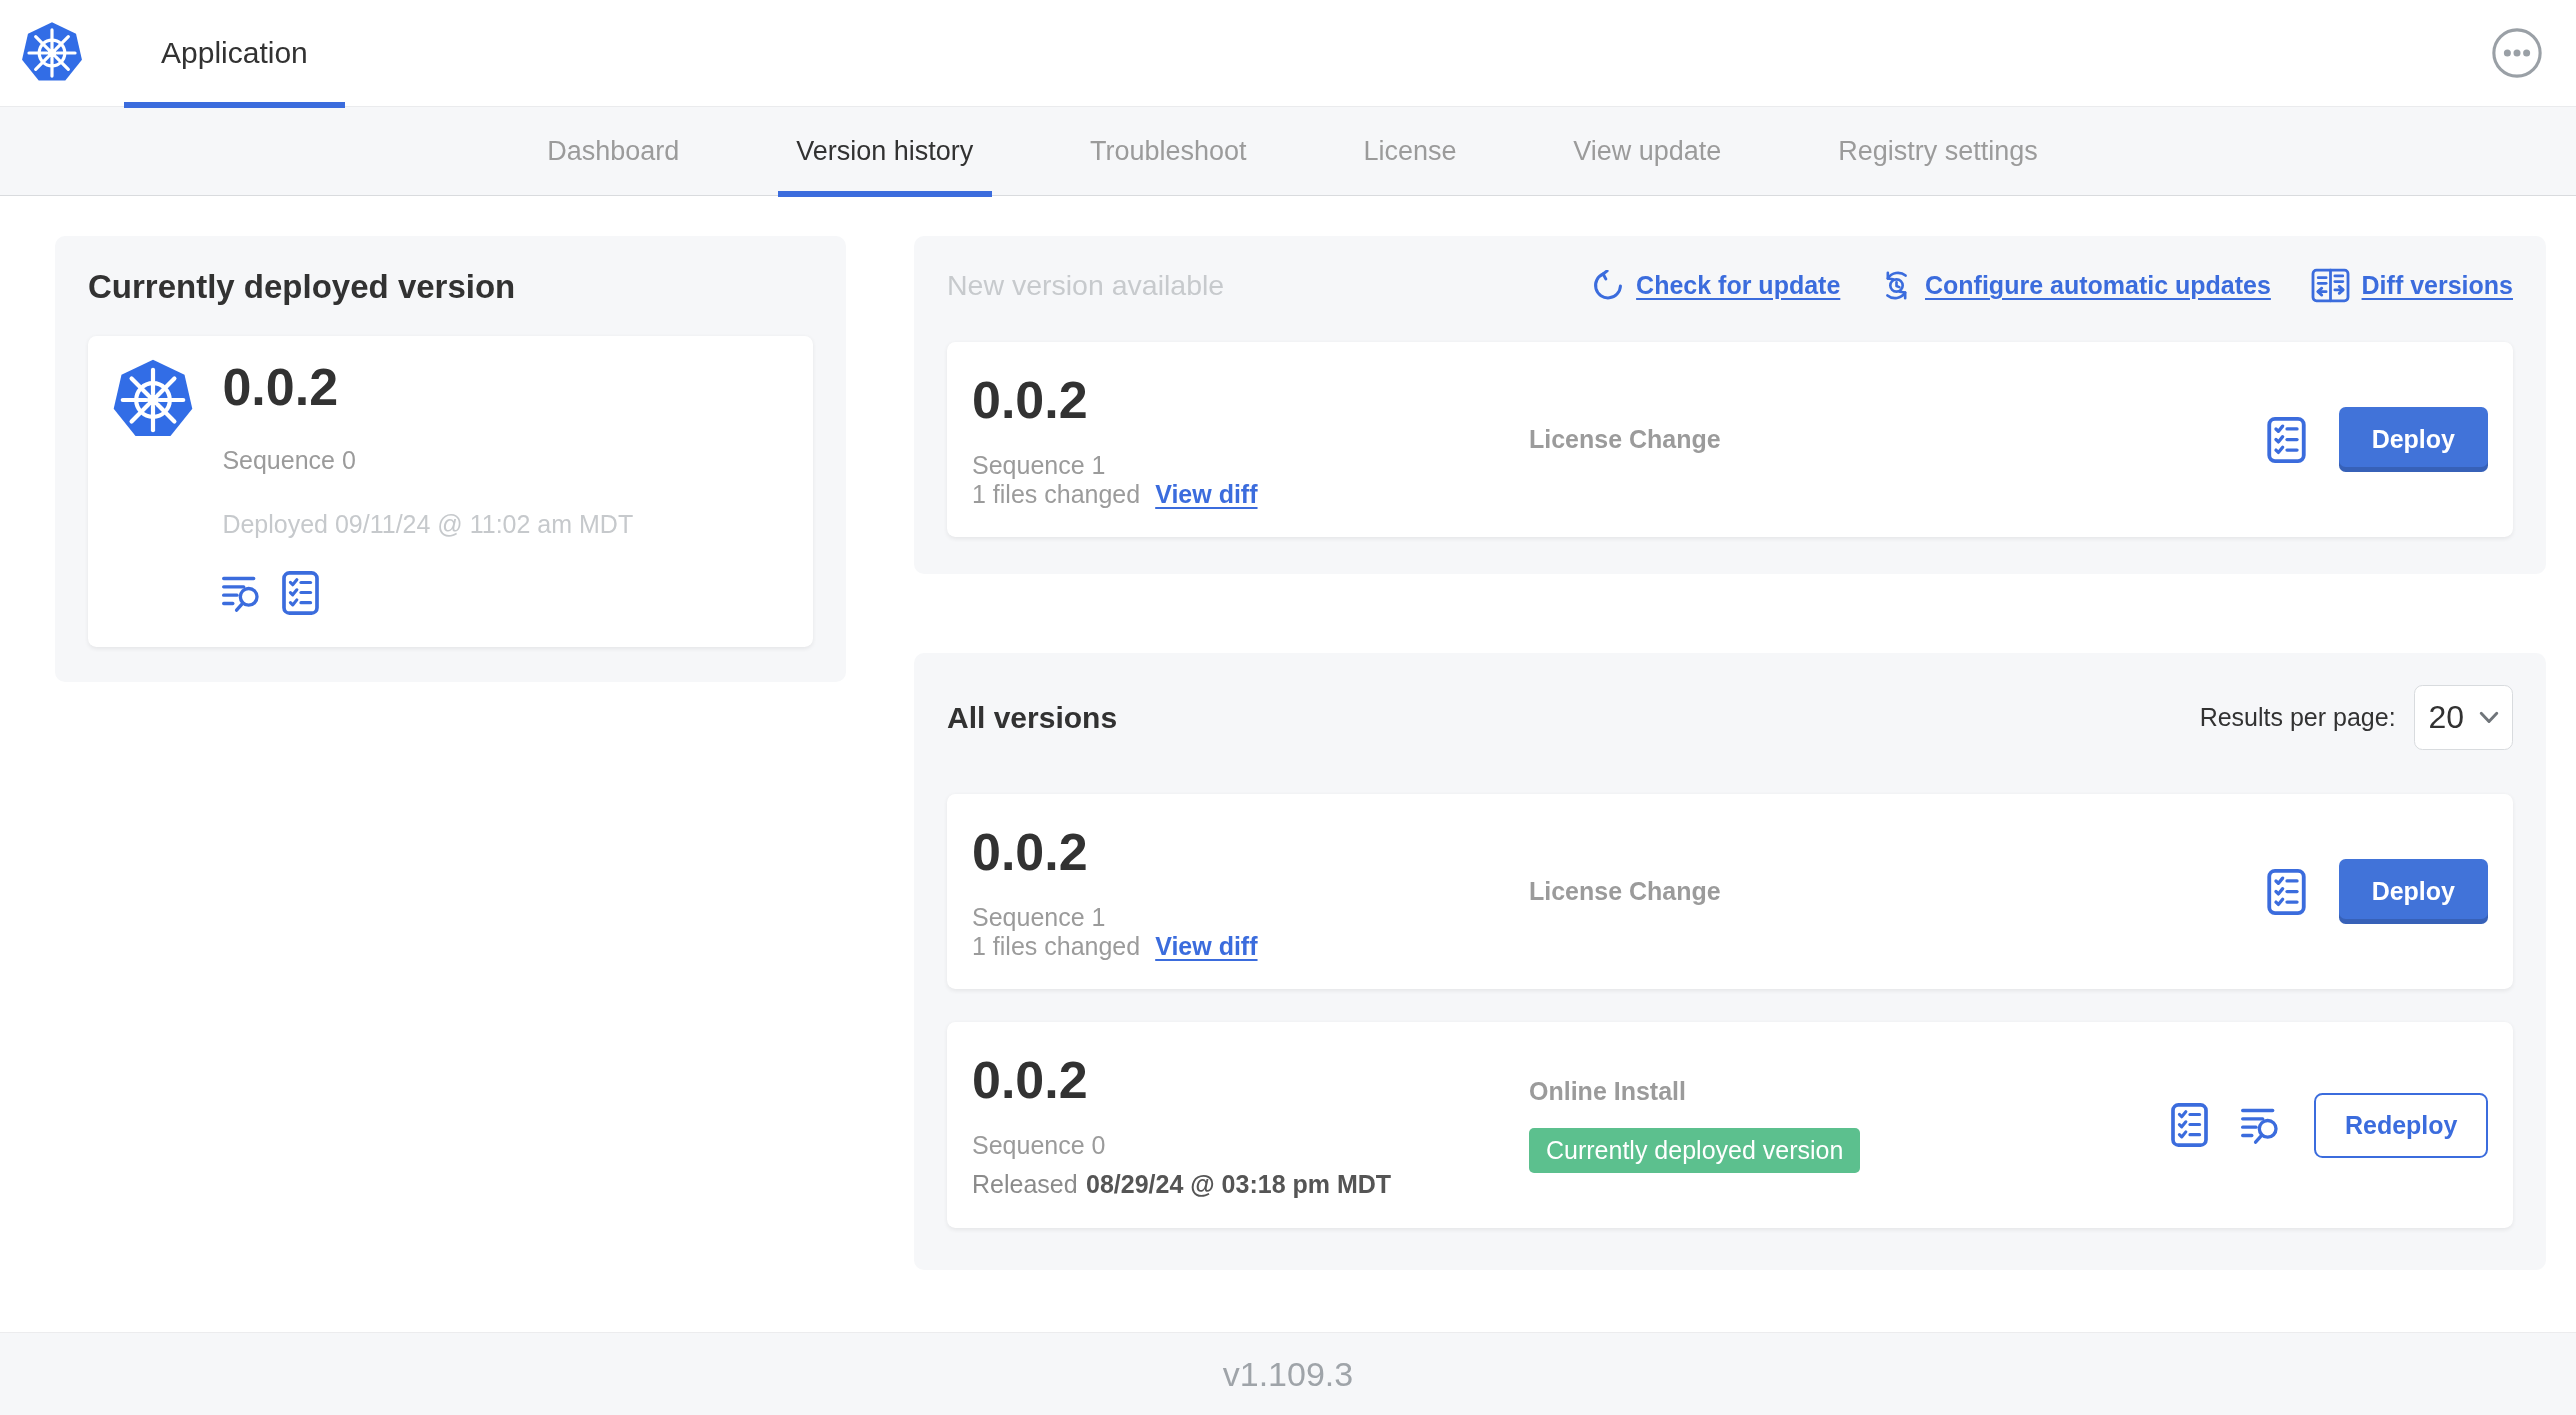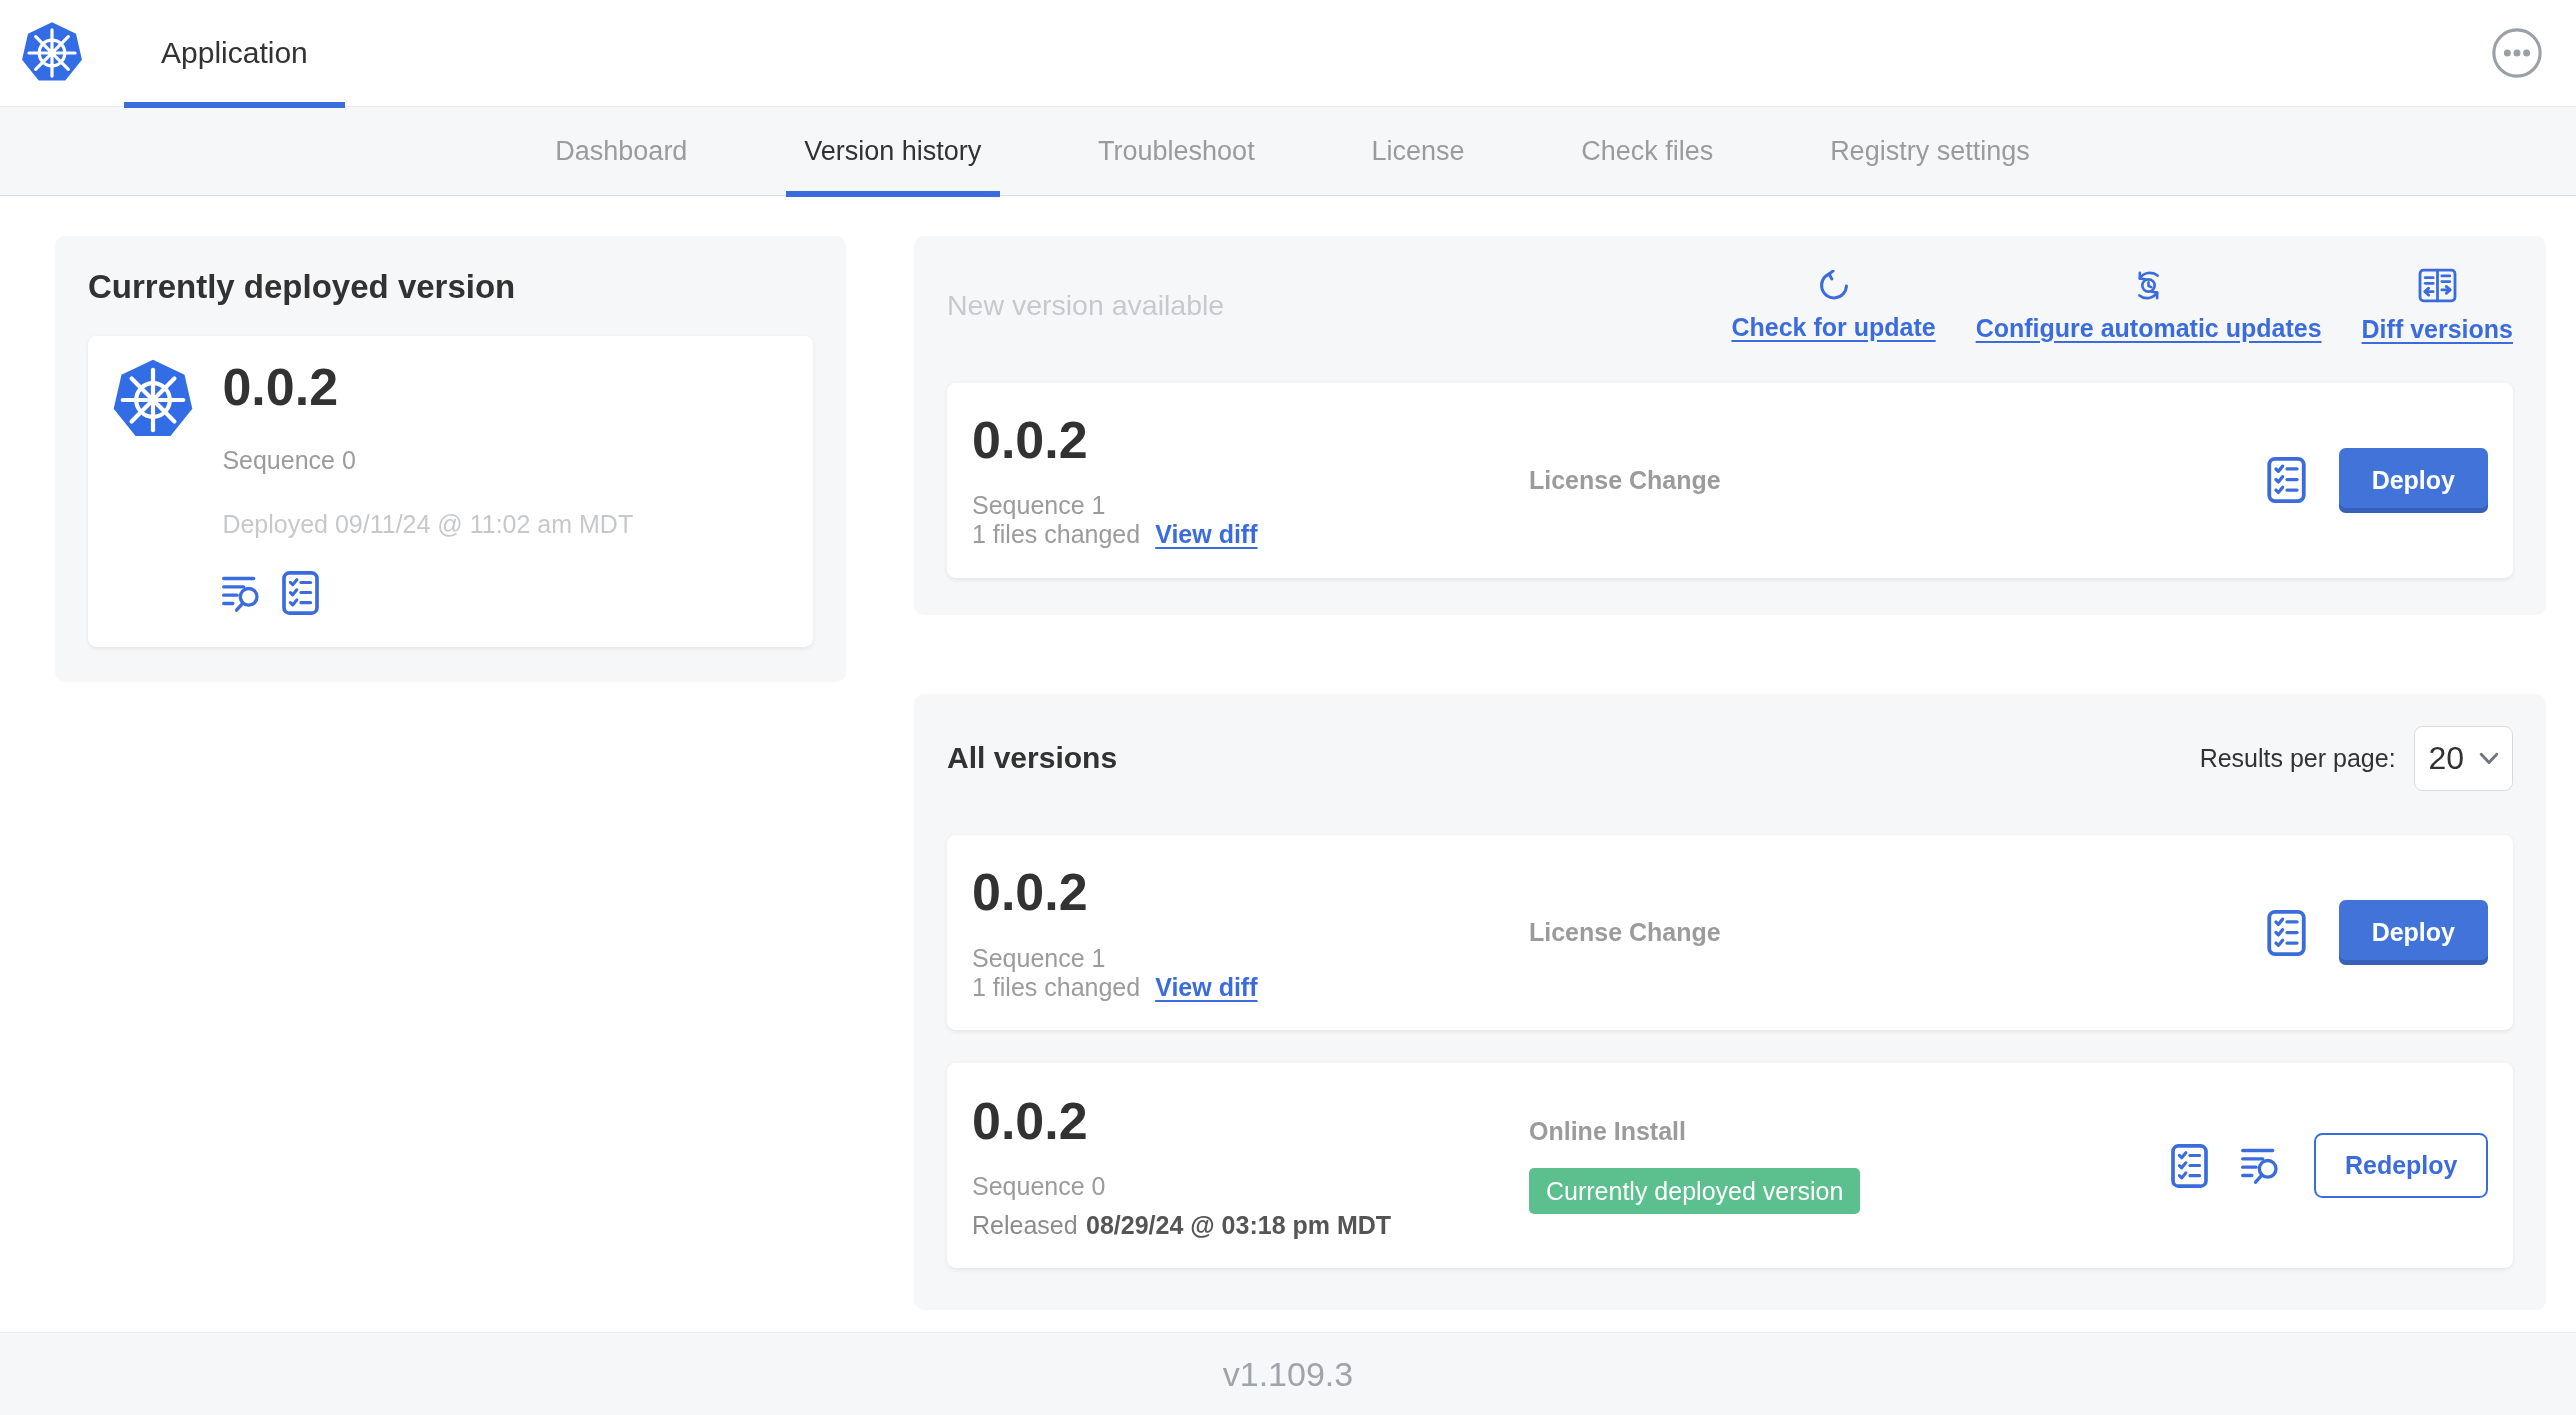--- a/index.html
+++ b/index.html
@@ -59,21 +59,21 @@
   .v-deployed{margin-top:35px;font-size:25px;color:var(--text-light,#c6c9cc);}
   .icon-row{margin-top:32px;display:flex;align-items:center;gap:20px;}
   .icon-btn{color:var(--accent,#3b6cdd);display:inline-flex;cursor:pointer;}
 
   .right-col{flex:1 1 auto;margin-left:42px;min-width:0;}
   .panel{background:#f6f7f9;border-radius:10px;padding:32px 33px 37px;box-sizing:border-box;}
   .panel-head{display:flex;align-items:center;}
   .nv-title{font-size:28.5px;color:#c7cacd;font-weight:500;}
   .head-links{margin-left:auto;display:flex;align-items:center;gap:40px;}
   .link{display:inline-flex;align-items:center;gap:11.7px;color:var(--accent,#3b6cdd);
-        font-size:25px;font-weight:600;cursor:pointer;text-decoration:none;white-space:nowrap;flex-direction:column;}
+        font-size:25px;font-weight:600;cursor:pointer;text-decoration:none;white-space:nowrap;}
   .lnk-txt{text-decoration:underline;text-underline-offset:4.2px;}
 
   .version-card{
     margin-top:39px;background:#fff;border-radius:8.4px;
     box-shadow:0 1.7px 4.2px rgba(0,0,0,.07);
     padding:28.5px 25px;display:flex;align-items:center;
     box-sizing:border-box;min-height:186px;
   }
   .vc-left{width:557px;flex:0 0 auto;display:flex;flex-direction:column;align-items:flex-start;}
   .vc-left .v-seq{margin-top:22px;}
@@ -163,21 +163,21 @@
         <span>Version history</span>
         <span class="tab-underline"></span>
       </div>
     <div class="nav-tab">
         <span>Troubleshoot</span>
       </div>
     <div class="nav-tab">
         <span>License</span>
       </div>
     <div class="nav-tab">
-        <span>Check files</span>
+        <span>View update</span>
       </div>
     <div class="nav-tab">
         <span>Registry settings</span>
       </div>
   </nav>
 
   <main class="content">
 
     <section class="left-card">
       <h2>Currently deployed version</h2>

